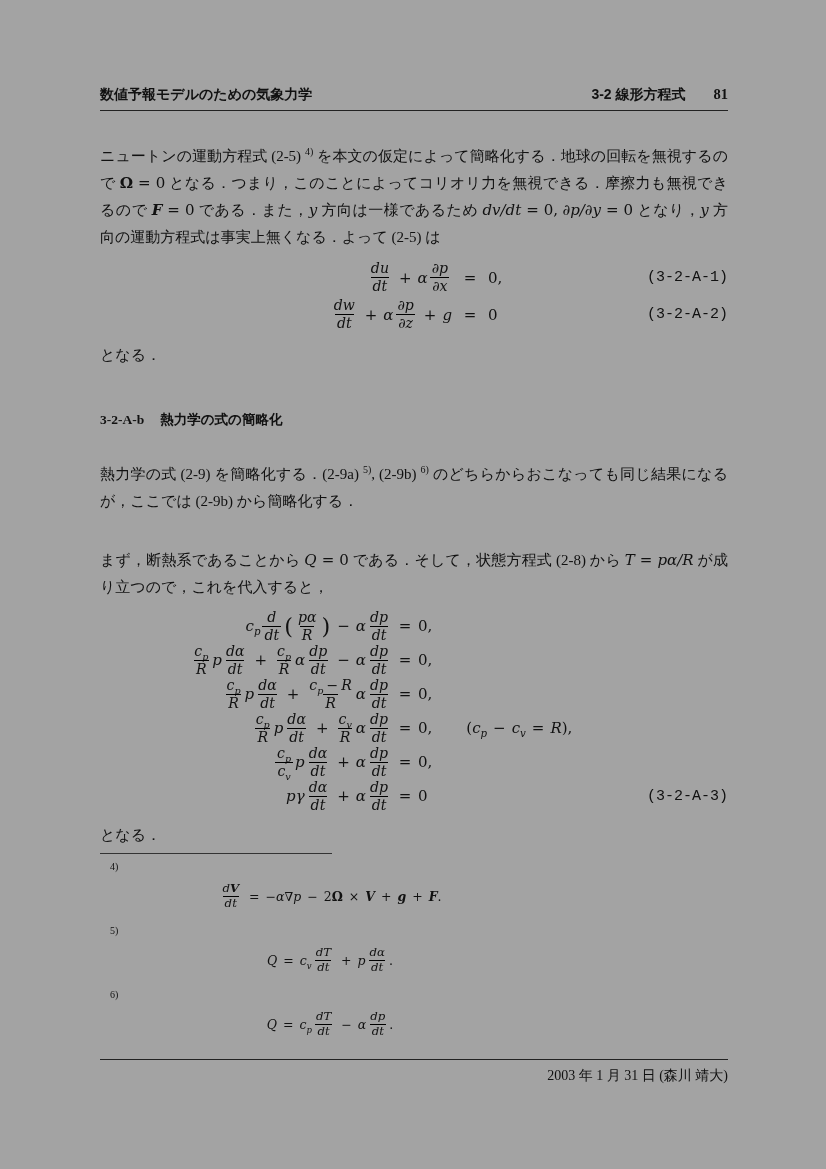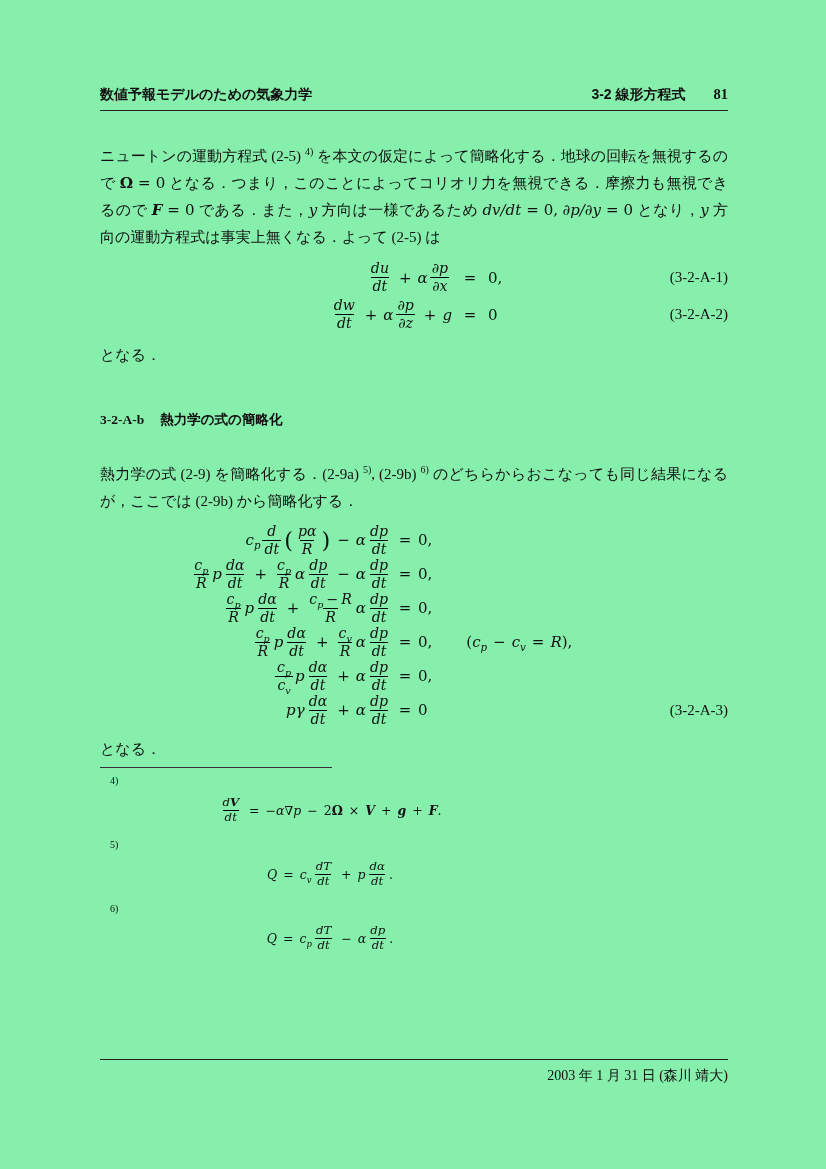--- a/index.html
+++ b/index.html
@@ -1,17 +1,17 @@
 <!DOCTYPE html>
 <html><head>
 <meta charset="utf-8">
 <style>
   html,body{margin:0;padding:0;background:#888;}
   .page{
-    width:826px;height:1169px;background:#86efac;box-sizing:border-box;
+    width:826px;height:1169px;background:#a3a3a3;box-sizing:border-box;
     padding:86px 98px 0 100px;display:flex;flex-direction:column;overflow:hidden;
     font-family:"Liberation Serif","DejaVu Serif",serif;color:#111;
     margin:0 auto;
   }
   
   .hdr{display:flex;justify-content:space-between;align-items:baseline;}
   .hdr-left{font-family:"Liberation Sans",sans-serif;font-weight:bold;font-size:14px;}
   .hdr-right{display:flex;align-items:baseline;gap:28px;}
   .hdr-sec{font-family:"Liberation Sans",sans-serif;font-weight:bold;font-size:14px;}
   .hdr-page{font-weight:bold;font-size:14.5px;}
@@ -49,21 +49,21 @@
   .b2 .eqrow{height:34px;}
   .eq-lhs{display:flex;justify-content:flex-end;align-items:center;}
   .b1 .eq-lhs{width:352px;}
   .b2 .eq-lhs{width:292px;}
   .eq-rel{text-align:center;font-style:normal;}
   .b1 .eq-rel{width:36px;}
   .b2 .eq-rel{width:26px;}
   .eq-right{flex:1;display:flex;align-items:center;}
   .eq-rhs{display:flex;align-items:center;}
   .eq-note{display:flex;align-items:center;margin-left:34px;}
-  .eq-label{margin-left:auto;font-style:normal;font-size:15px;font-family:Liberation Serif, serif;}
+  .eq-label{margin-left:auto;font-style:normal;font-size:15px;font-family:Liberation Mono, monospace;}
   
   .footnotes{margin-top:6px;}
   .fn-rule{border:0;border-top:1.3px solid #333;width:232px;margin:0;}
   .fn-item{margin-top:7px;}
   .fn-marker{display:block;font-size:10px;margin-left:10px;}
   .fn-eq{width:460px;display:flex;justify-content:center;align-items:center;font-size:12.5px;margin-top:9px;margin-bottom:14px;min-height:30px;}
   
   .pfooter{margin-top:auto;padding-bottom:84px;}
   .pfooter-rule{border:0;border-top:1px solid #222;margin:0;width:100%;}
   .pfooter-text{text-align:right;font-size:14px;margin-top:7px;}
@@ -151,20 +151,21 @@
 
   <p class="closing">となる．</p>
 
   <div class="h2 h2b">
     <span class="num">3-2-A-b</span>
     <span class="ttl">熱力学の式の簡略化</span>
   </div>
 
   <p class="para"><span>熱力学の式 (2-9) を簡略化する．(2-9a) </span><sup class="fnref">5)</sup><span>, (2-9b) </span><sup class="fnref">6)</sup><span> のどちらからおこなっても同じ結果になるが，ここでは (2-9b) から簡略化する．</span></p>
 
+  <p class="para"><span>まず，断熱系であることから </span><span class="im"><span class="mt it">Q</span><span class="mt op">=</span><span class="mt rm">0</span></span><span> である．そして，状態方程式 (2-8) から </span><span class="im"><span class="mt it">T</span><span class="mt op">=</span><span class="mt it">pα/R</span></span><span> が成り立つので，これを代入すると，</span></p>
 
   <div class="eqb b2">
       <div class="eqrow">
         <span class="eq-lhs">
           <span class="mt it">c<sub>p</sub></span>
           <span class="frac">
             <span class="num">
               <span class="mt it">d</span>
             </span>
             <span class="den">

